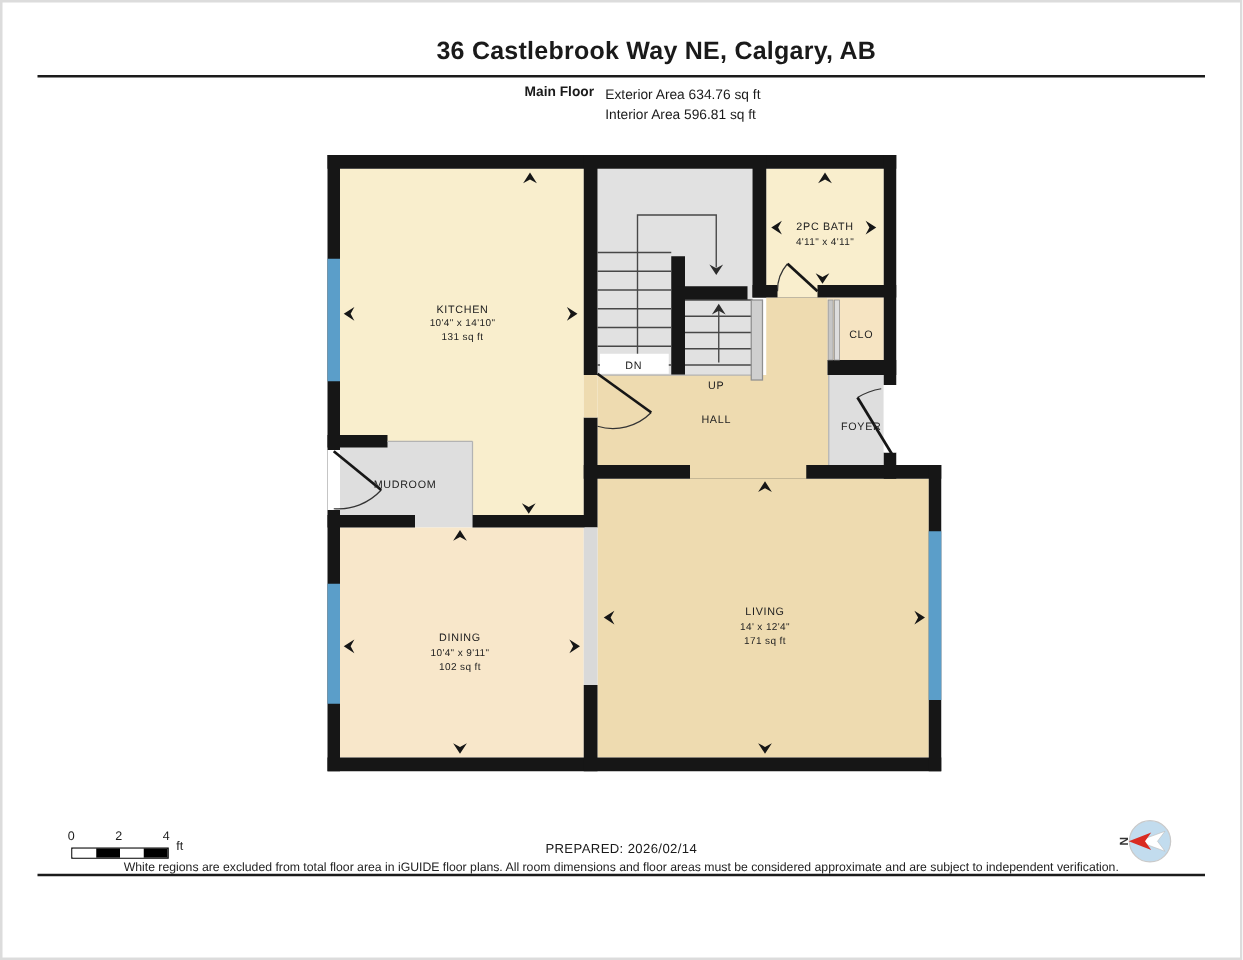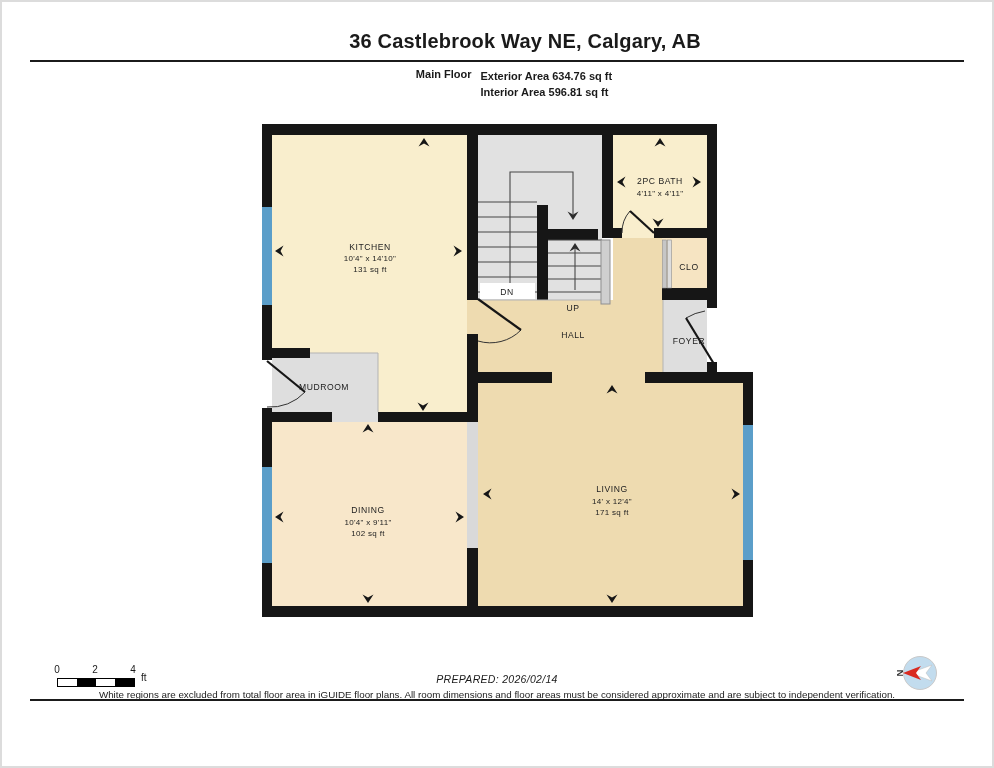--- a/index.html
+++ b/index.html
@@ -6,23 +6,23 @@
   body{width:994px;height:768px;position:relative;overflow:hidden;
        font-family:"Liberation Sans", sans-serif;color:#1a1a1a;}
   .frame{position:absolute;inset:0;border:2px solid #dcdcdc;pointer-events:none;}
   .title{position:absolute;top:30px;left:0;width:100%;text-align:center;
          font-size:20px;font-weight:bold;letter-spacing:.2px;padding-left:28px;}
   .rule{position:absolute;left:30px;width:934px;height:2px;background:#1b1b1b;}
   .rule1{top:60px;} .rule2{top:699px;}
   .floorline{position:absolute;top:68px;left:0;width:100%;display:flex;
              justify-content:center;gap:9px;font-size:11px;}
   .floorline .fl-label{font-weight:bold;margin-left:34px;}
-  .floorline .areas div{line-height:16px;font-weight:bold;}
+  .floorline .areas div{line-height:16px;}
   .prepared{position:absolute;top:673px;left:0;width:100%;text-align:center;
-            font-size:10.5px;letter-spacing:.3px;font-style:italic;}
+            font-size:10.5px;letter-spacing:.3px;}
   .disclaimer{position:absolute;top:689px;left:0;width:100%;text-align:center;
               font-size:9.8px;color:#222;}
   .scalebar{position:absolute;left:57px;top:664px;width:170px;height:32px;font-size:10px;}
   .scalebar .num{position:absolute;top:0;width:12px;text-align:center;}
   .n0{left:-6px;} .n2{left:32px;} .n4{left:70px;}
   .bar{position:absolute;left:0;top:14px;width:76px;height:7px;border:1px solid #000;
        display:flex;}
   .bar span{flex:1 1 25%;}
   .seg-w{background:#fff;} .seg-b{background:#000;}
   .ftlabel{position:absolute;left:84px;top:8px;}

